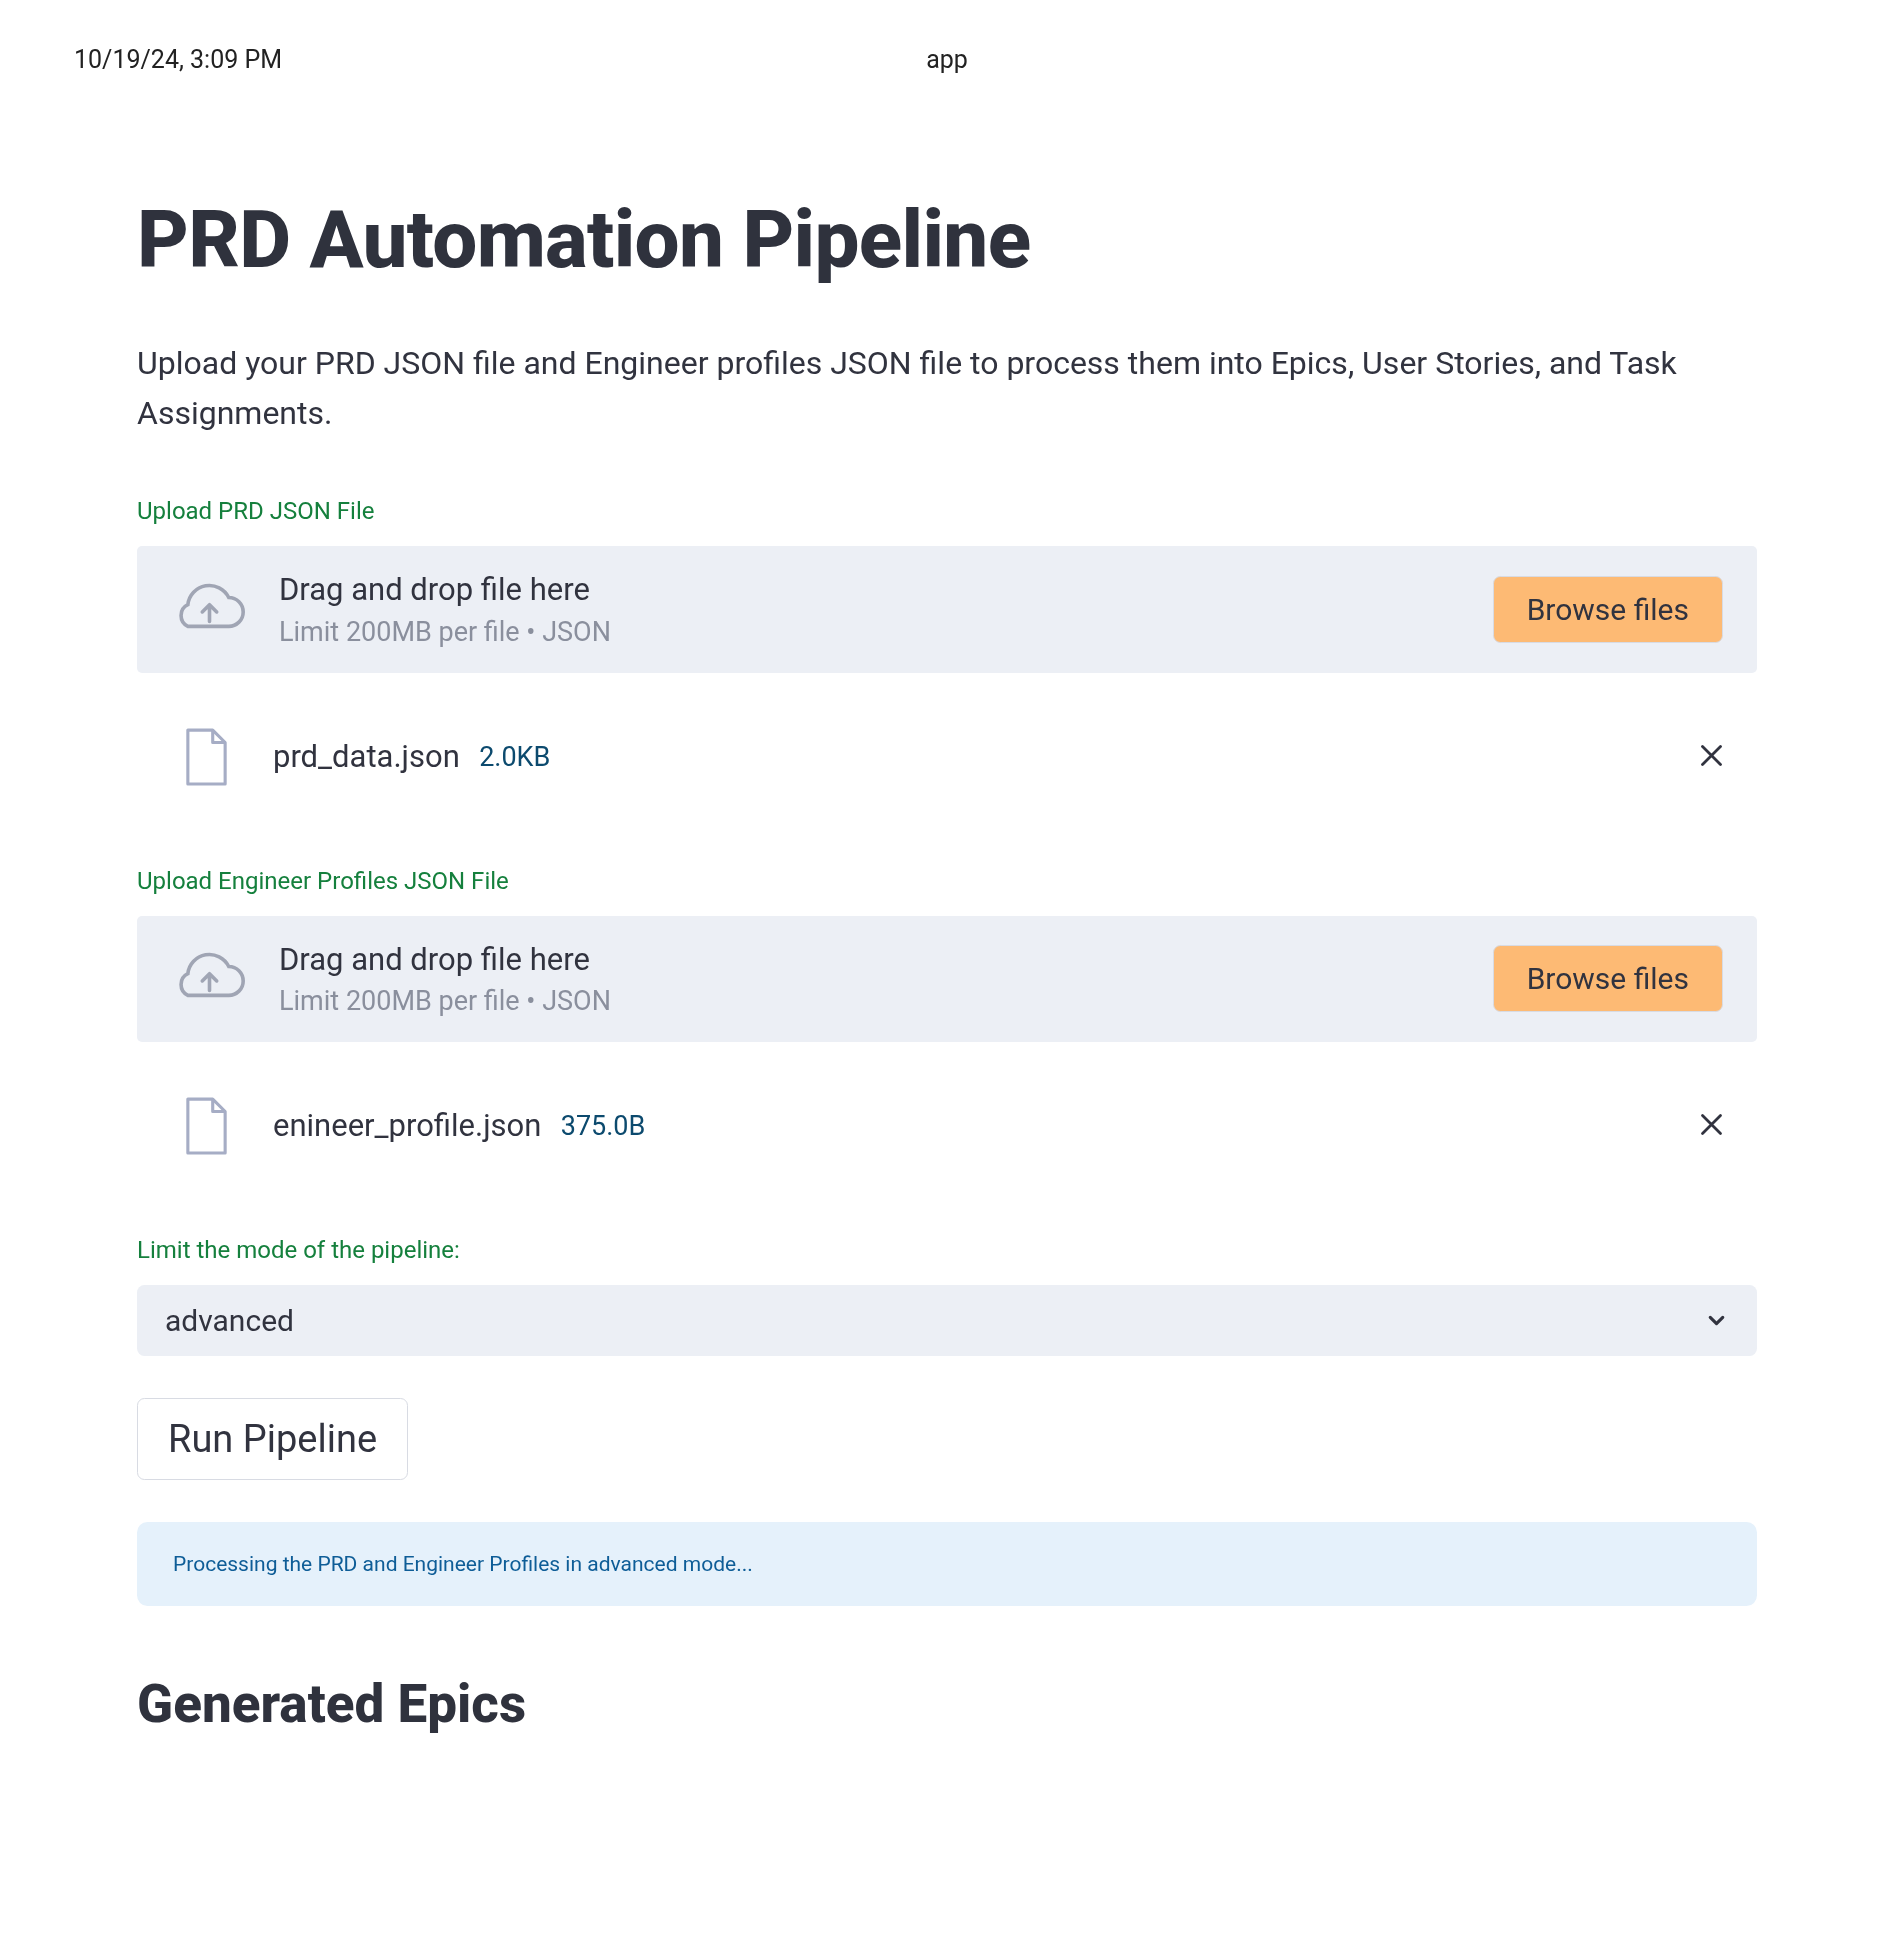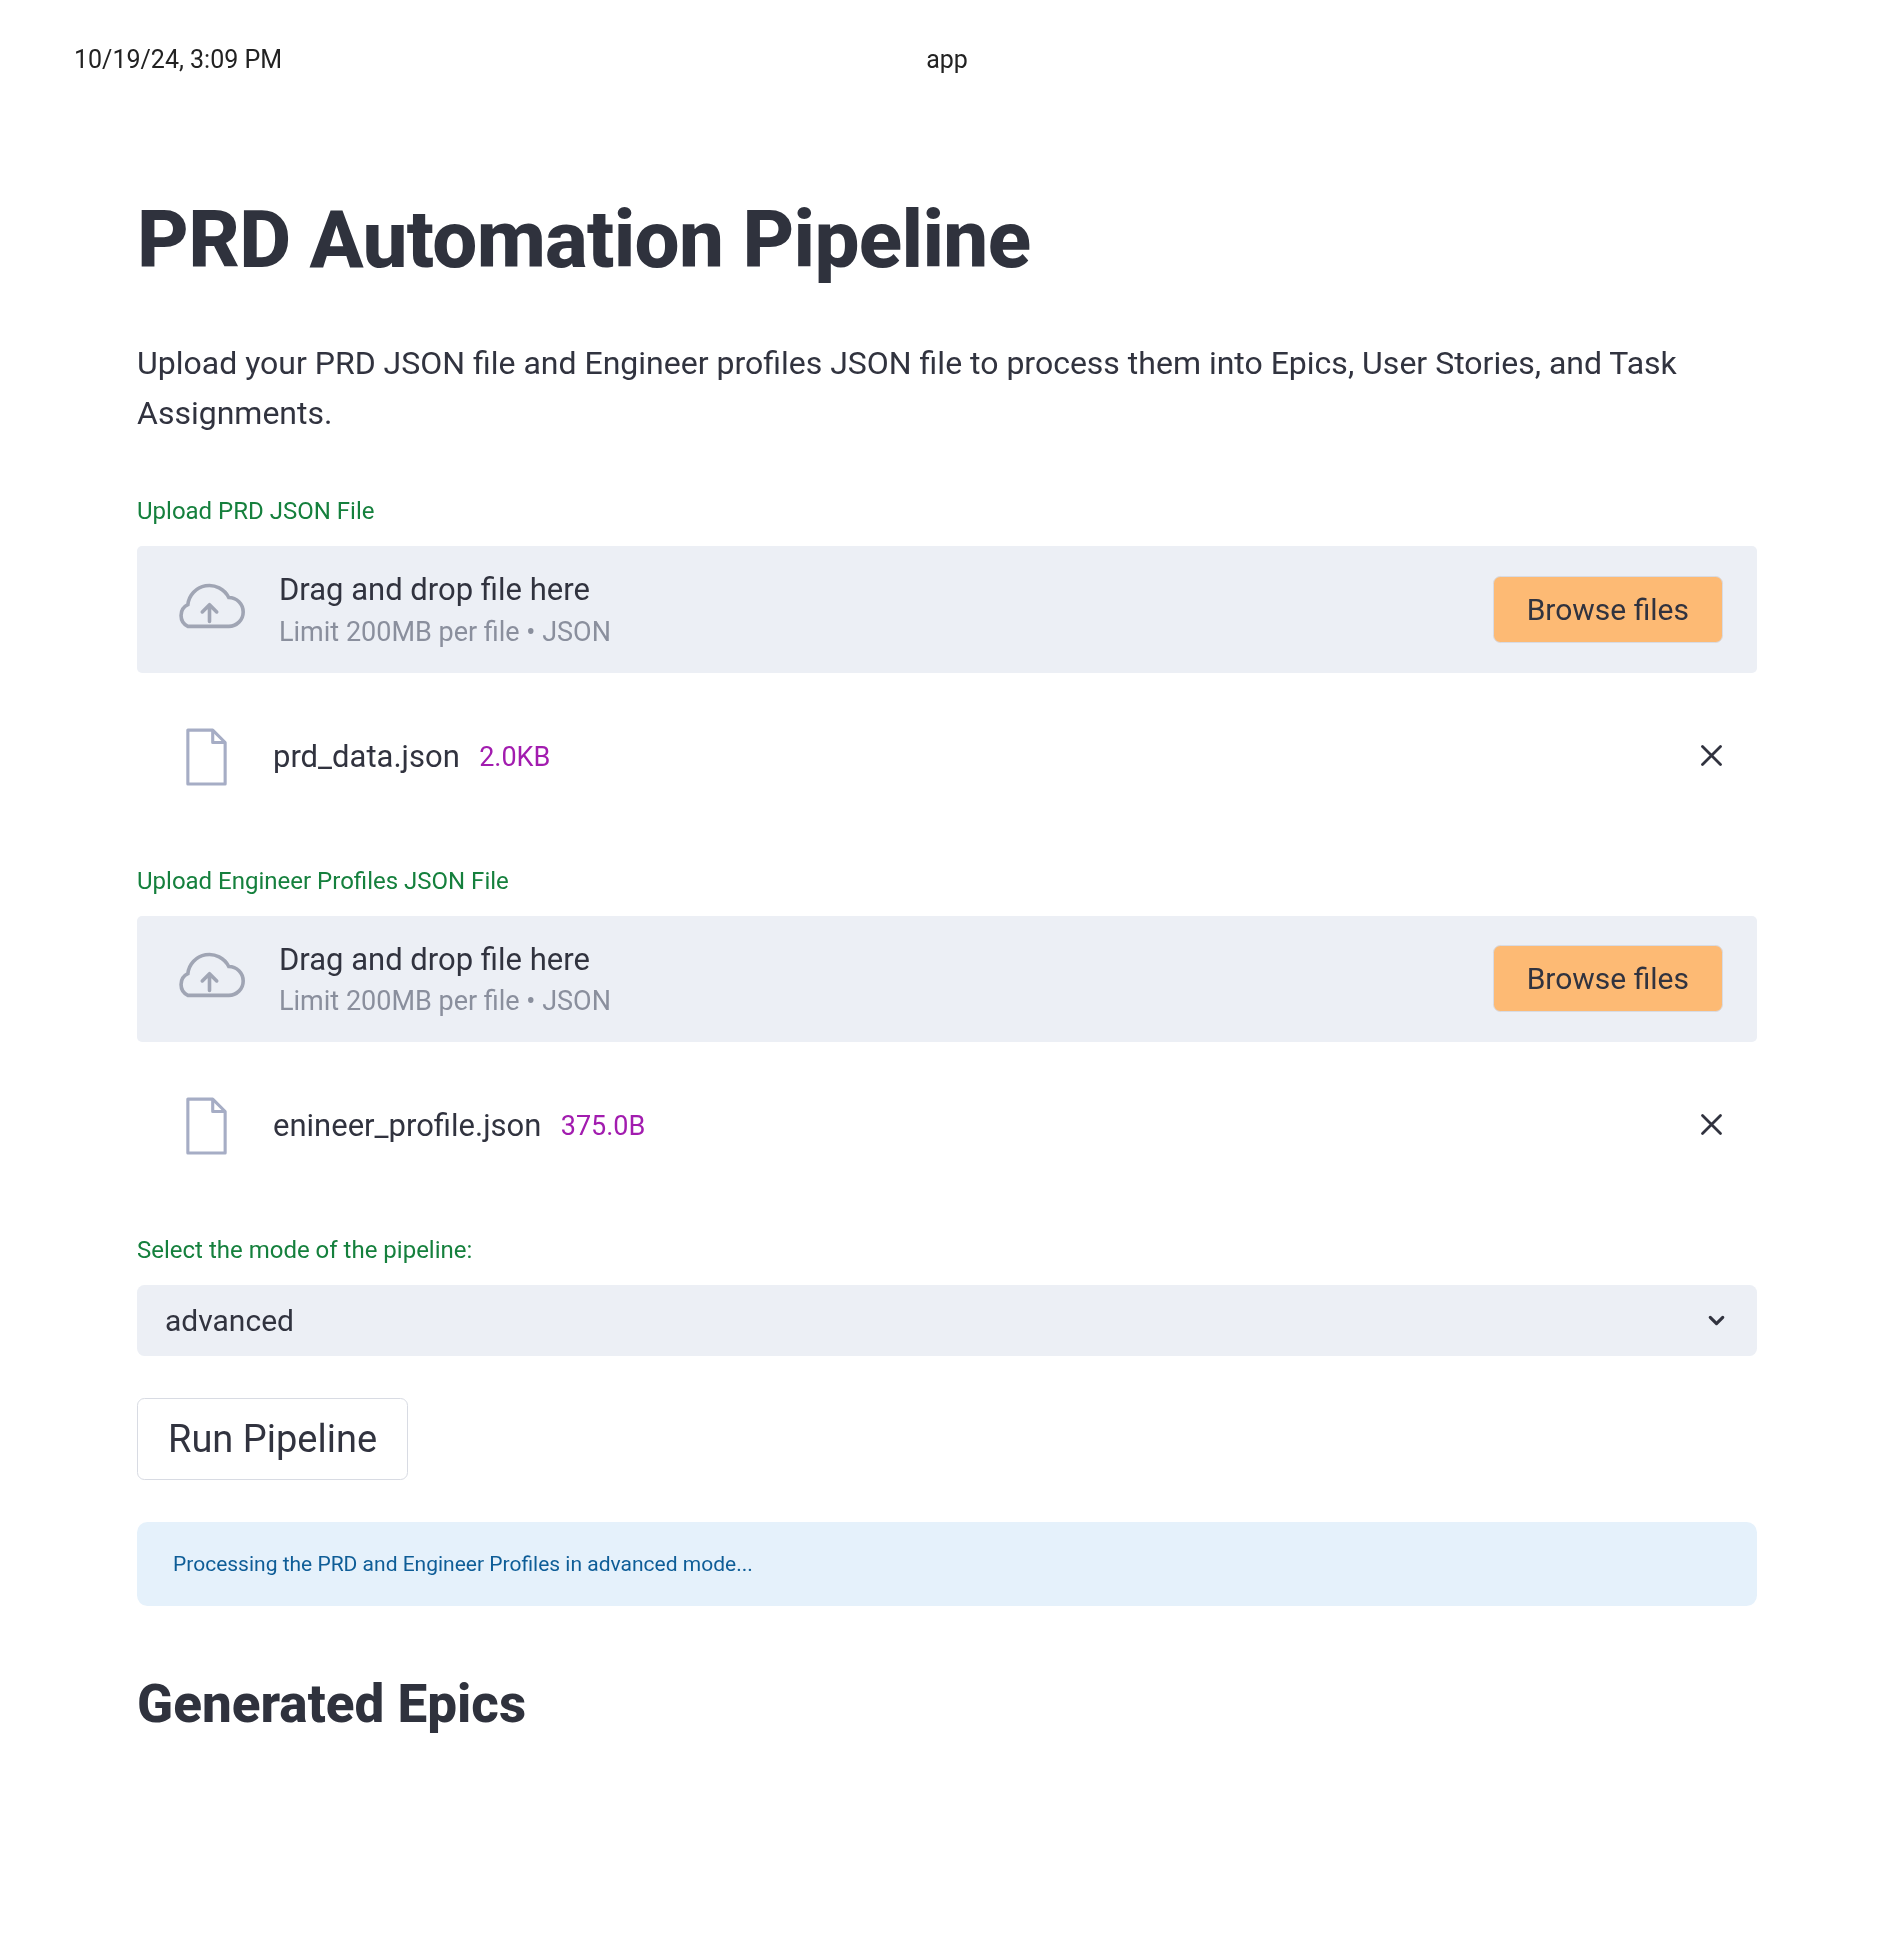--- a/index.html
+++ b/index.html
@@ -71,21 +71,21 @@
     font-family: inherit;
   }
   .file-row {
     display: flex;
     align-items: center;
     padding: 22px 25px 22px 45px;
     margin-bottom: 59px;
   }
   .file-icon { width: 49px; height: 58px; color: #a6adc5; margin-right: 42px; flex-shrink: 0; }
   .file-name { font-size: 31px; color: #31333f; margin-right: 19.3px; }
-  .file-size { font-size: 27px; color: #a21caf; }
+  .file-size { font-size: 27px; color: #0c4a6e; }
   .file-spacer { flex: 1; }
   .close-btn { font-size: 34px; color: #31333f; background: none; border: none; cursor: pointer; padding: 7.4px; font-family: inherit; line-height: 1; }
   .select-wrap {
     background: #eceff5;
     border-radius: 7.4px;
     display: flex;
     align-items: center;
     padding: 18px 28px;
     margin-bottom: 42px;
     cursor: pointer;
@@ -180,21 +180,21 @@
     <span class="file-size">375.0B</span>
     <span class="file-spacer"></span>
     <button class="close-btn">
       <svg width="27" height="27" viewBox="0 0 24 24" fill="none" stroke="currentColor" stroke-width="2.5" stroke-linecap="round">
           <path d="M4 4l16 16M20 4L4 20"></path>
         </svg>
     </button>
   </div>
 
   
-  <div class="field-label">Select the mode of the pipeline:</div>
+  <div class="field-label">Limit the mode of the pipeline:</div>
   <div class="select-wrap">
     <span class="select-value">advanced</span>
     <svg class="chevron" viewBox="0 0 24 24" fill="none" stroke="currentColor" stroke-width="3" stroke-linecap="round" stroke-linejoin="round">
         <path d="M6 9l6 6 6-6"></path>
       </svg>
   </div>
 
   <button class="run-btn">Run Pipeline</button>
 
   <div class="info-banner">Processing the PRD and Engineer Profiles in advanced mode...</div>

